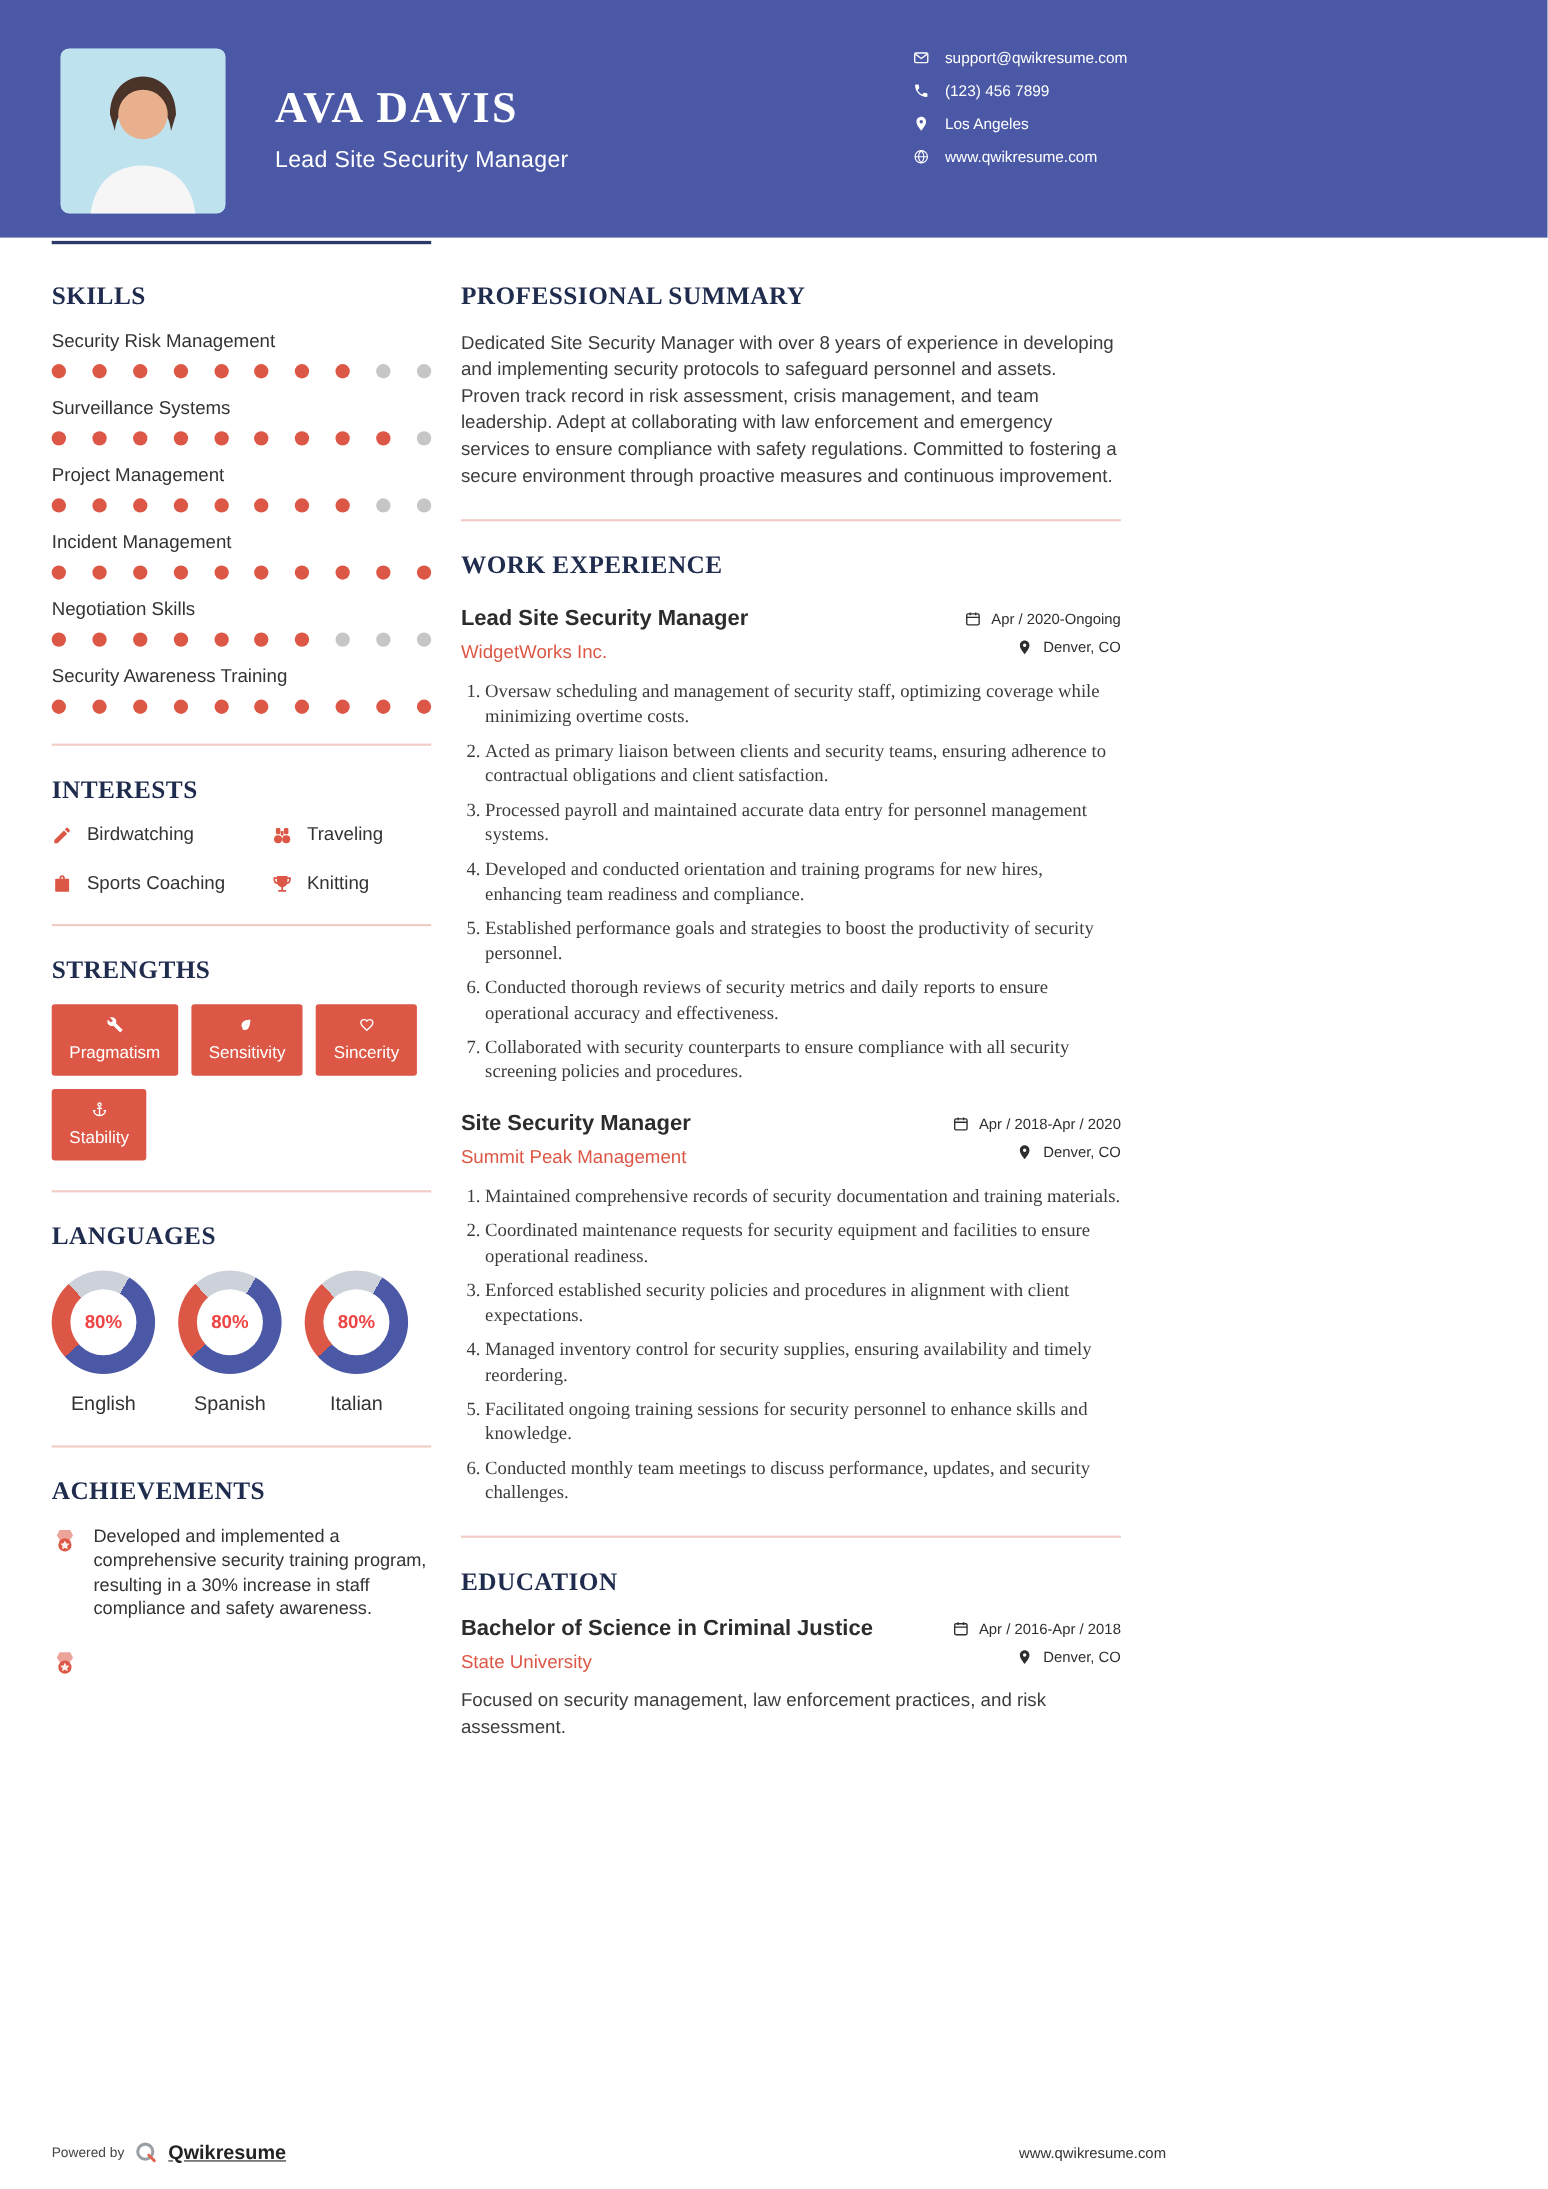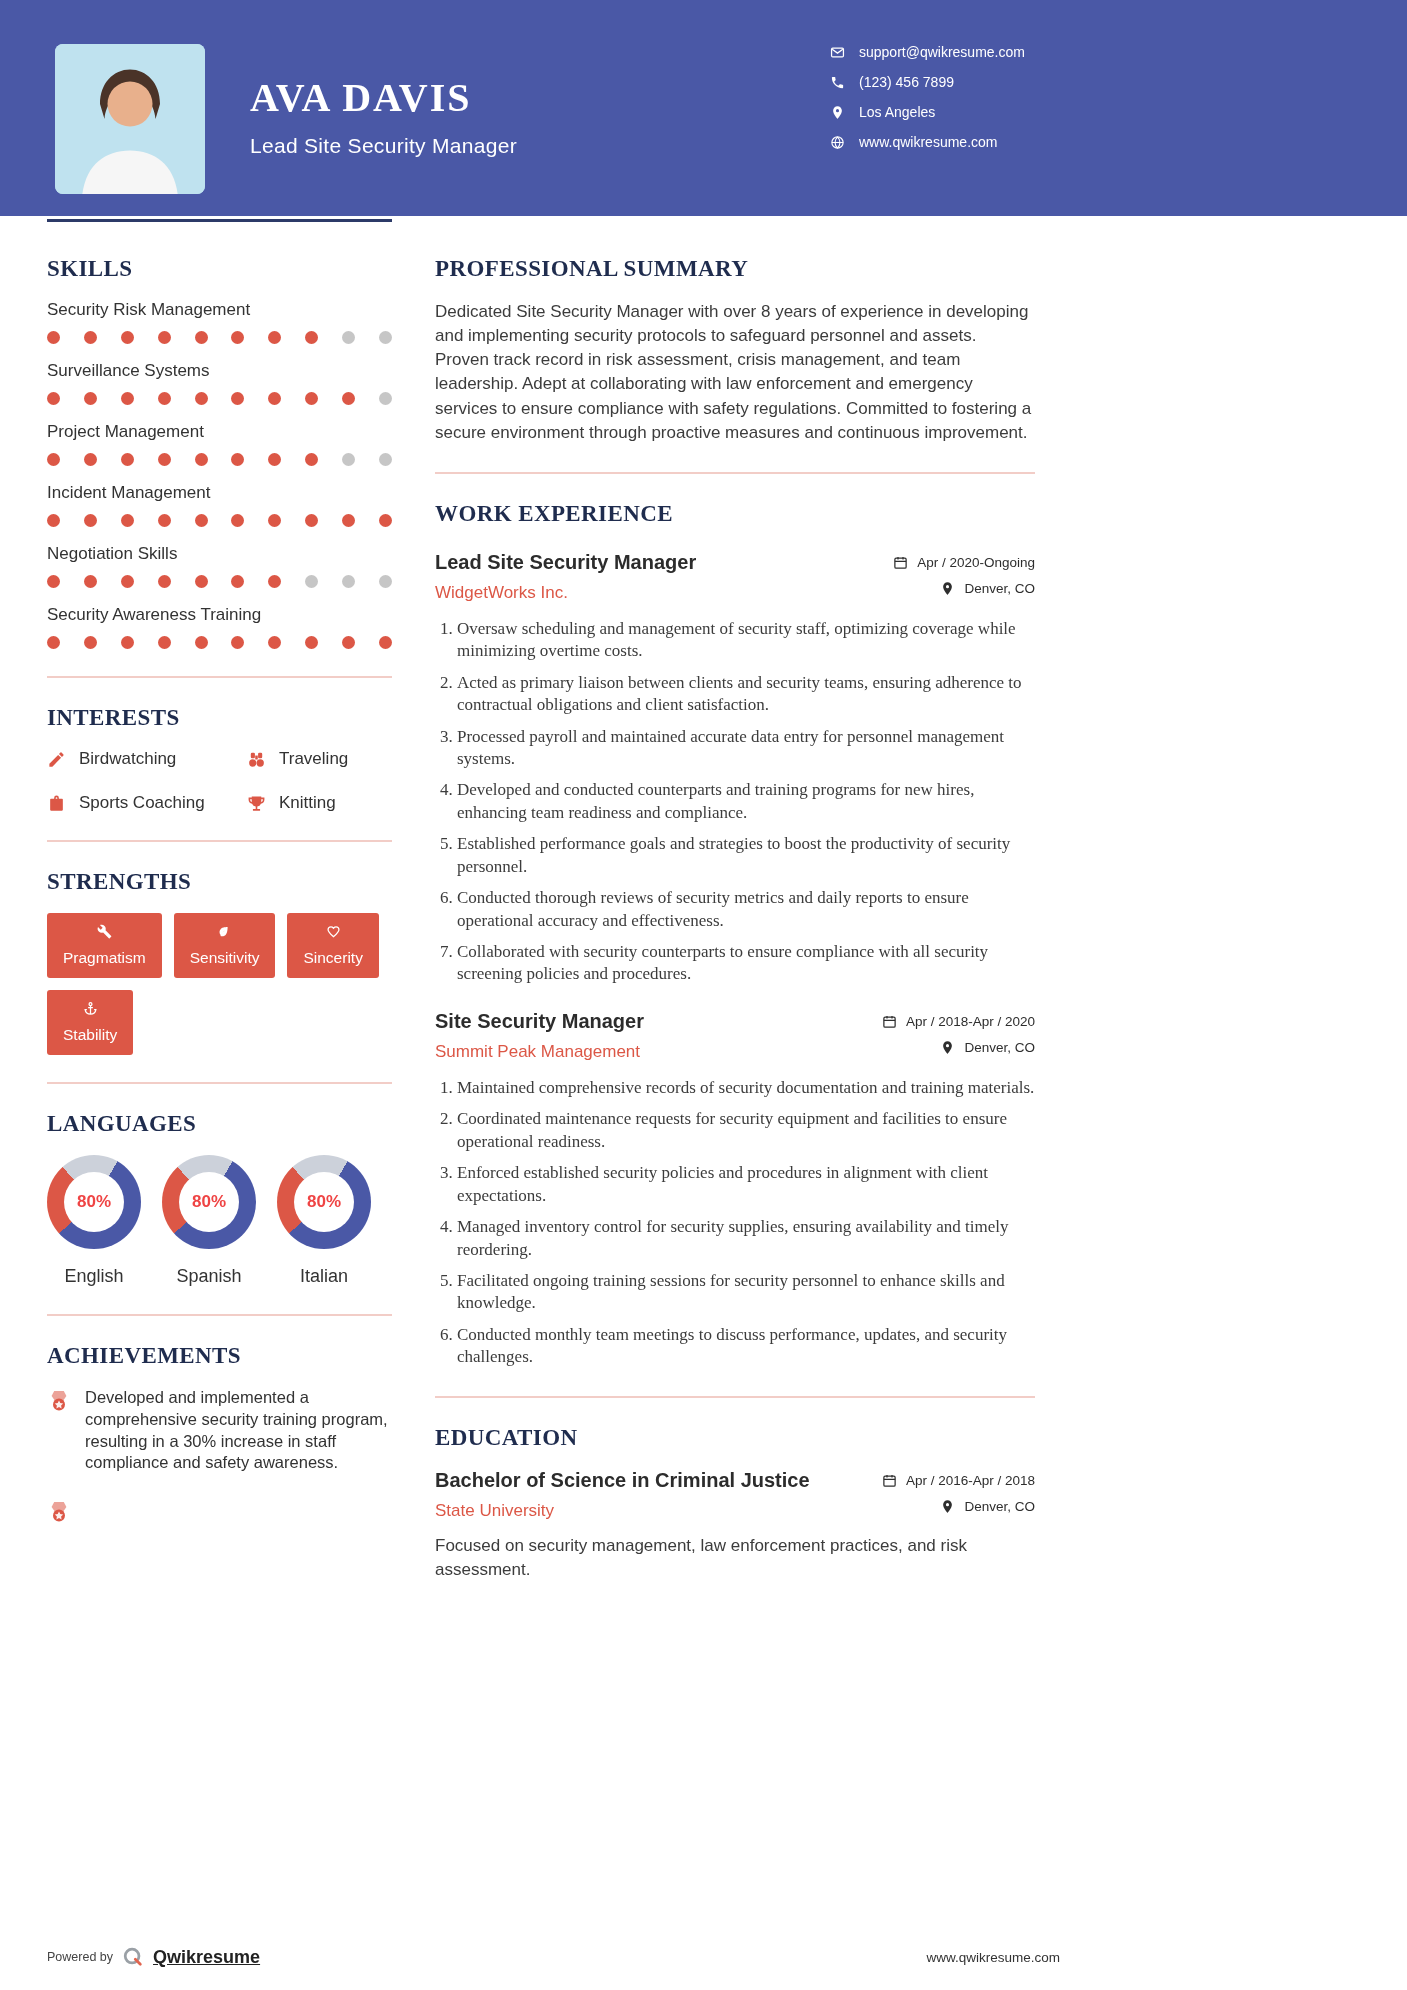--- a/index.html
+++ b/index.html
@@ -19,21 +19,21 @@
   .ident{position:absolute;left:250px;top:74px;}
   .name{font-family:"Liberation Serif","DejaVu Serif",serif;font-size:40px;font-weight:700;letter-spacing:2px;}
   .head-title{margin-top:13px;font-size:21px;letter-spacing:.3px;}
   .contact{position:absolute;left:830px;top:44px;display:flex;flex-direction:column;gap:14px;}
   .contact-row{display:flex;align-items:center;gap:14px;font-size:14px;}
   .contact .icon{width:15px;height:15px;}
   .header-rule{margin:3px 0 0 47px;width:345px;height:3px;background:#2c3a68;}
   
   .icon{display:inline-flex;flex:none;}
   .icon svg{width:100%;height:100%;display:block;}
-  .content{display:flex;gap:43px;padding:34px 0 0 47px;}
+  .content{display:flex;gap:27px;padding:34px 0 0 47px;}
   .left{width:345px;flex:none;}
   .right{width:600px;flex:none;}
   h2.sh{margin:0 0 18px;font-family:"Liberation Serif","DejaVu Serif",serif;font-size:23px;font-weight:700;color:var(--heading);letter-spacing:.4px;}
   h3{margin:0;}
   hr.div{border:none;border-top:2px solid var(--divider);margin:27px 0;}
   
   .skill{margin-bottom:17px;}
   .skill-label{font-size:17px;margin-bottom:11px;color:#333;}
   .dots{display:flex;justify-content:space-between;}
   .dot{width:13px;height:13px;border-radius:50%;background:var(--dot-empty);}
@@ -397,21 +397,21 @@
                       <path fill="currentColor" d="M12 2C8.13 2 5 5.13 5 9c0 5.25 7 13 7 13s7-7.75 7-13c0-3.87-3.13-7-7-7zm0 9.5a2.5 2.5 0 1 1 0-5 2.5 2.5 0 0 1 0 5z"></path>
                     </svg>
                   </span>
                   <span>Denver, CO</span>
                 </div>
               </div>
               <ol class="bullets">
                 <li>Oversaw scheduling and management of security staff, optimizing coverage while minimizing overtime costs.</li>
                 <li>Acted as primary liaison between clients and security teams, ensuring adherence to contractual obligations and client satisfaction.</li>
                 <li>Processed payroll and maintained accurate data entry for personnel management systems.</li>
-                <li>Developed and conducted counterparts and training programs for new hires, enhancing team readiness and compliance.</li>
+                <li>Developed and conducted orientation and training programs for new hires, enhancing team readiness and compliance.</li>
                 <li>Established performance goals and strategies to boost the productivity of security personnel.</li>
                 <li>Conducted thorough reviews of security metrics and daily reports to ensure operational accuracy and effectiveness.</li>
                 <li>Collaborated with security counterparts to ensure compliance with all security screening policies and procedures.</li>
               </ol>
             </article>
             <article class="job">
               <div class="row">
                 <h3 class="job-h">Site Security Manager</h3>
                 <div class="meta">
                   <span class="icon">

